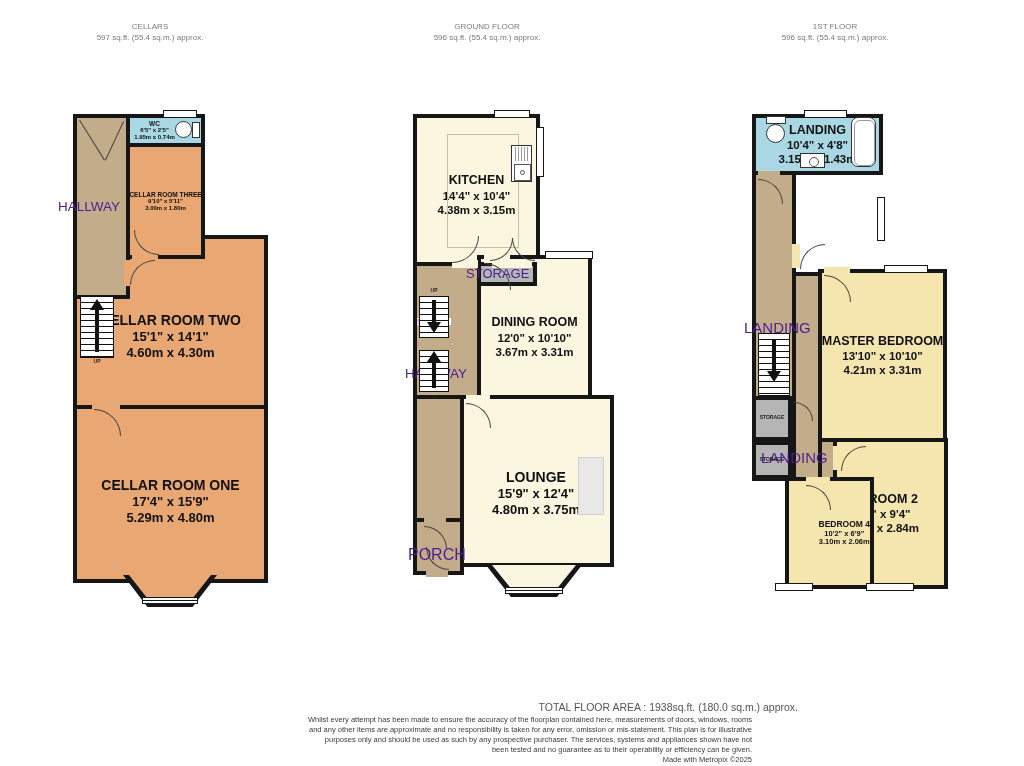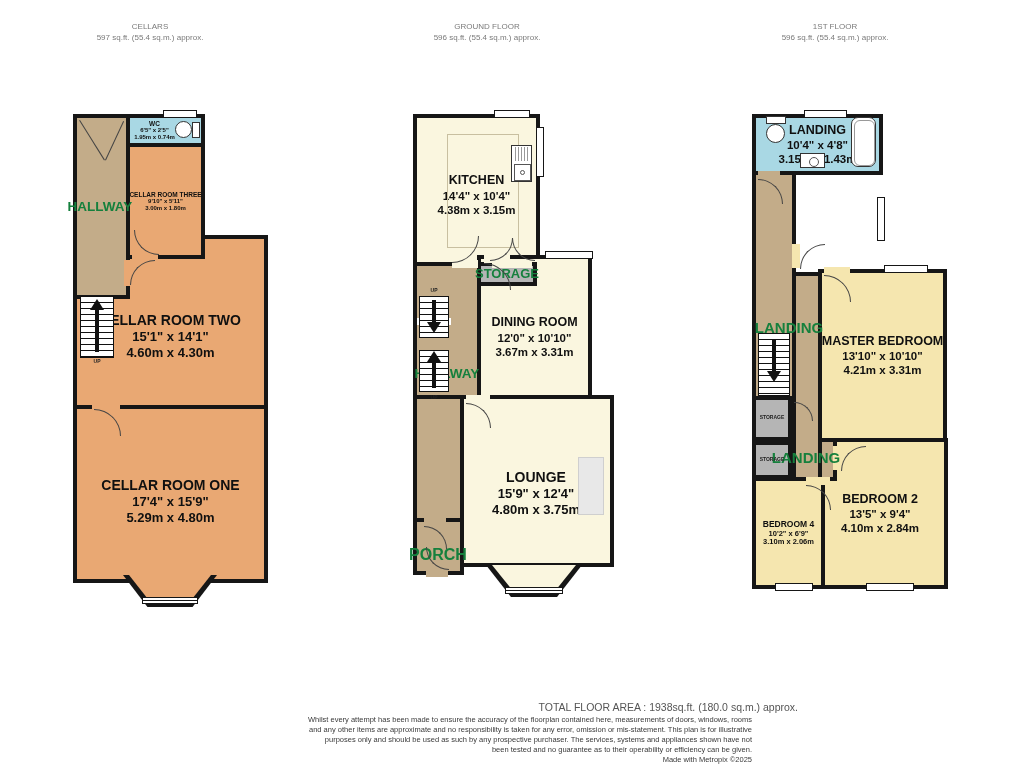--- a/index.html
+++ b/index.html
@@ -8,21 +8,21 @@
   .abs{position:absolute;}
   .room{position:absolute;box-sizing:border-box;border:4px solid #161616;
         display:flex;align-items:center;justify-content:center;text-align:center;z-index:2;}
   .orange{background:#E9A873;} .tan{background:#C3AC89;} .blue{background:#A9D8E4;}
   .cream{background:#FAF6DF;} .yellow{background:#F5E6AF;} .gray{background:#B5B5B5;}
   .lbl{color:#101010;font-weight:bold;line-height:1.22;white-space:nowrap;}
   .xl .nm{font-size:14px;} .xl .d1,.xl .d2{font-size:13px;}
   .lg .nm{font-size:12.5px;} .lg .d1,.lg .d2{font-size:11.5px;}
   .sm .nm{font-size:8.5px;} .sm .d1,.sm .d2{font-size:7.5px;line-height:1.15;}
   .xs{line-height:1.1;} .xs .nm{font-size:6.5px;} .xs .d1,.xs .d2{font-size:6px;}
-  .zlabel{position:absolute;color:#15803d;font-weight:bold;text-align:center;
+  .zlabel{position:absolute;color:#4c1d95;font-weight:normal;
           white-space:nowrap;z-index:15;}
   .uplbl{position:absolute;color:#222;font-weight:bold;font-size:5px;text-align:center;z-index:16;}
   .stairs{position:absolute;box-sizing:border-box;border:1px solid #111;background:#fff;
           background-image:repeating-linear-gradient(to bottom,#fff 0 5px,#111 5px 6px);z-index:20;}
   .shaft{position:absolute;background:#111;width:4px;z-index:21;}
   .tri{position:absolute;width:0;height:0;z-index:21;}
   .win{position:absolute;box-sizing:border-box;border:1px solid #161616;z-index:30;
        background:linear-gradient(to bottom,#fff 44%,#161616 44%,#161616 56%,#fff 56%);}
   .winv{position:absolute;box-sizing:border-box;border:1px solid #161616;z-index:30;
        background:linear-gradient(to right,#fff 44%,#161616 44%,#161616 56%,#fff 56%);}
@@ -192,21 +192,21 @@
       <div class="d2">4.21m x 3.31m</div>
     </div>
   </div>
   <div class="room yellow" style="left:812px;top:438px;width:136px;height:151px;justify-content:center;">
     <div class="lbl lg">
       <div class="nm">BEDROOM 2</div>
       <div class="d1">13'5" x 9'4"</div>
       <div class="d2">4.10m x 2.84m</div>
     </div>
   </div>
-  <div class="room yellow" style="left:752px;top:477px;width:73px;height:112px;">
+  <div class="room yellow" style="left:785px;top:477px;width:89px;height:112px;justify-content:flex-end;">
     <div class="lbl sm">
       <div class="nm">BEDROOM 4</div>
       <div class="d1">10'2" x 6'9"</div>
       <div class="d2">3.10m x 2.06m</div>
     </div>
   </div>
   <div class="room tan" style="left:752px;top:171px;width:44px;height:310px;"></div>
   <div class="room tan" style="left:792px;top:272px;width:30px;height:209px;"></div>
   <div class="room tan" style="left:818px;top:438px;width:19px;height:43px;"></div>
   <div class="room gray" style="left:752px;top:396px;width:40px;height:45px;"></div>

